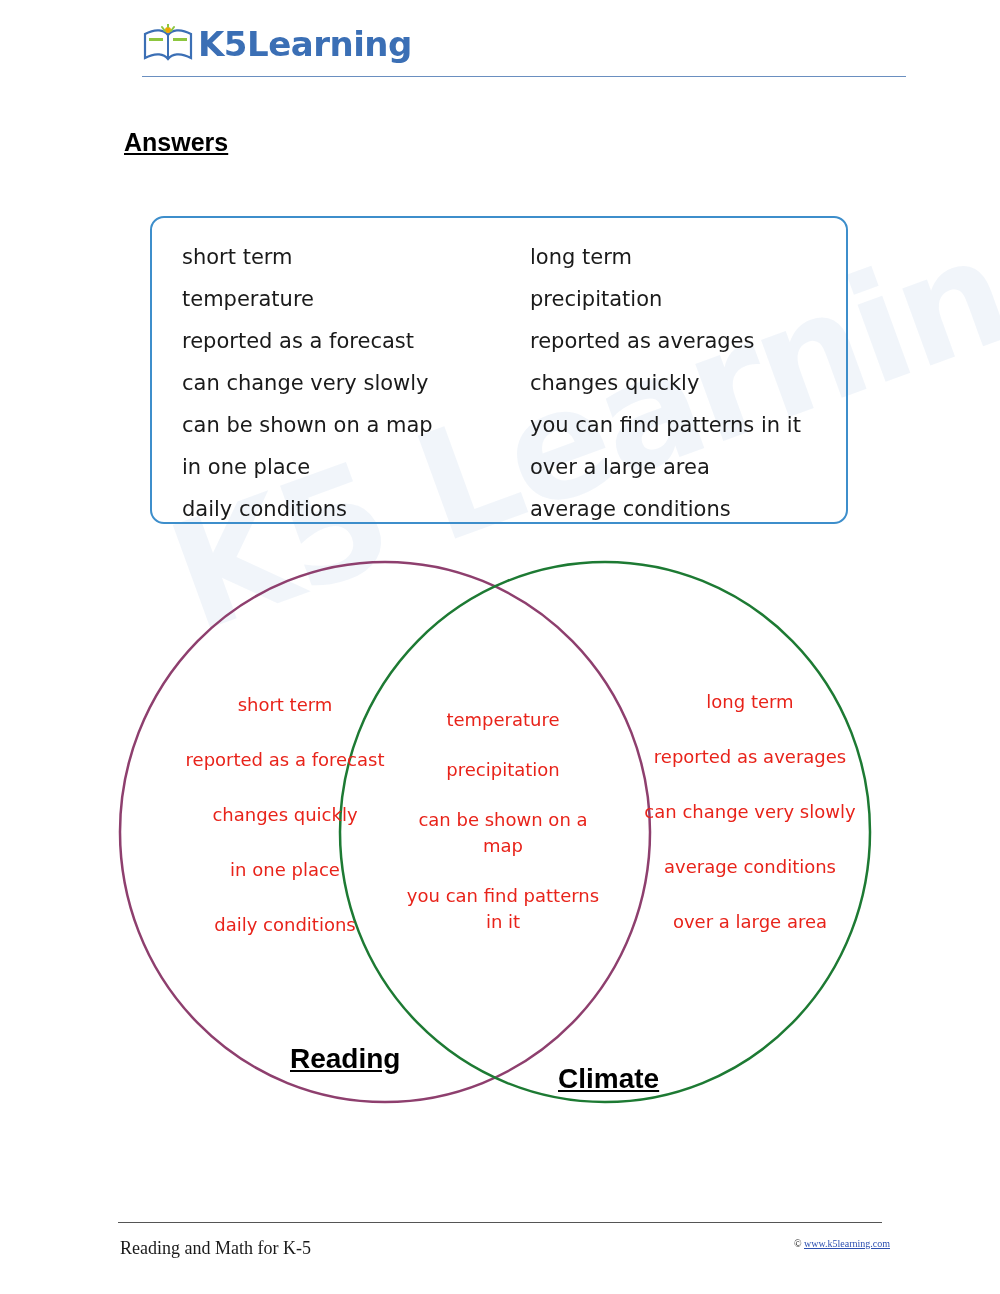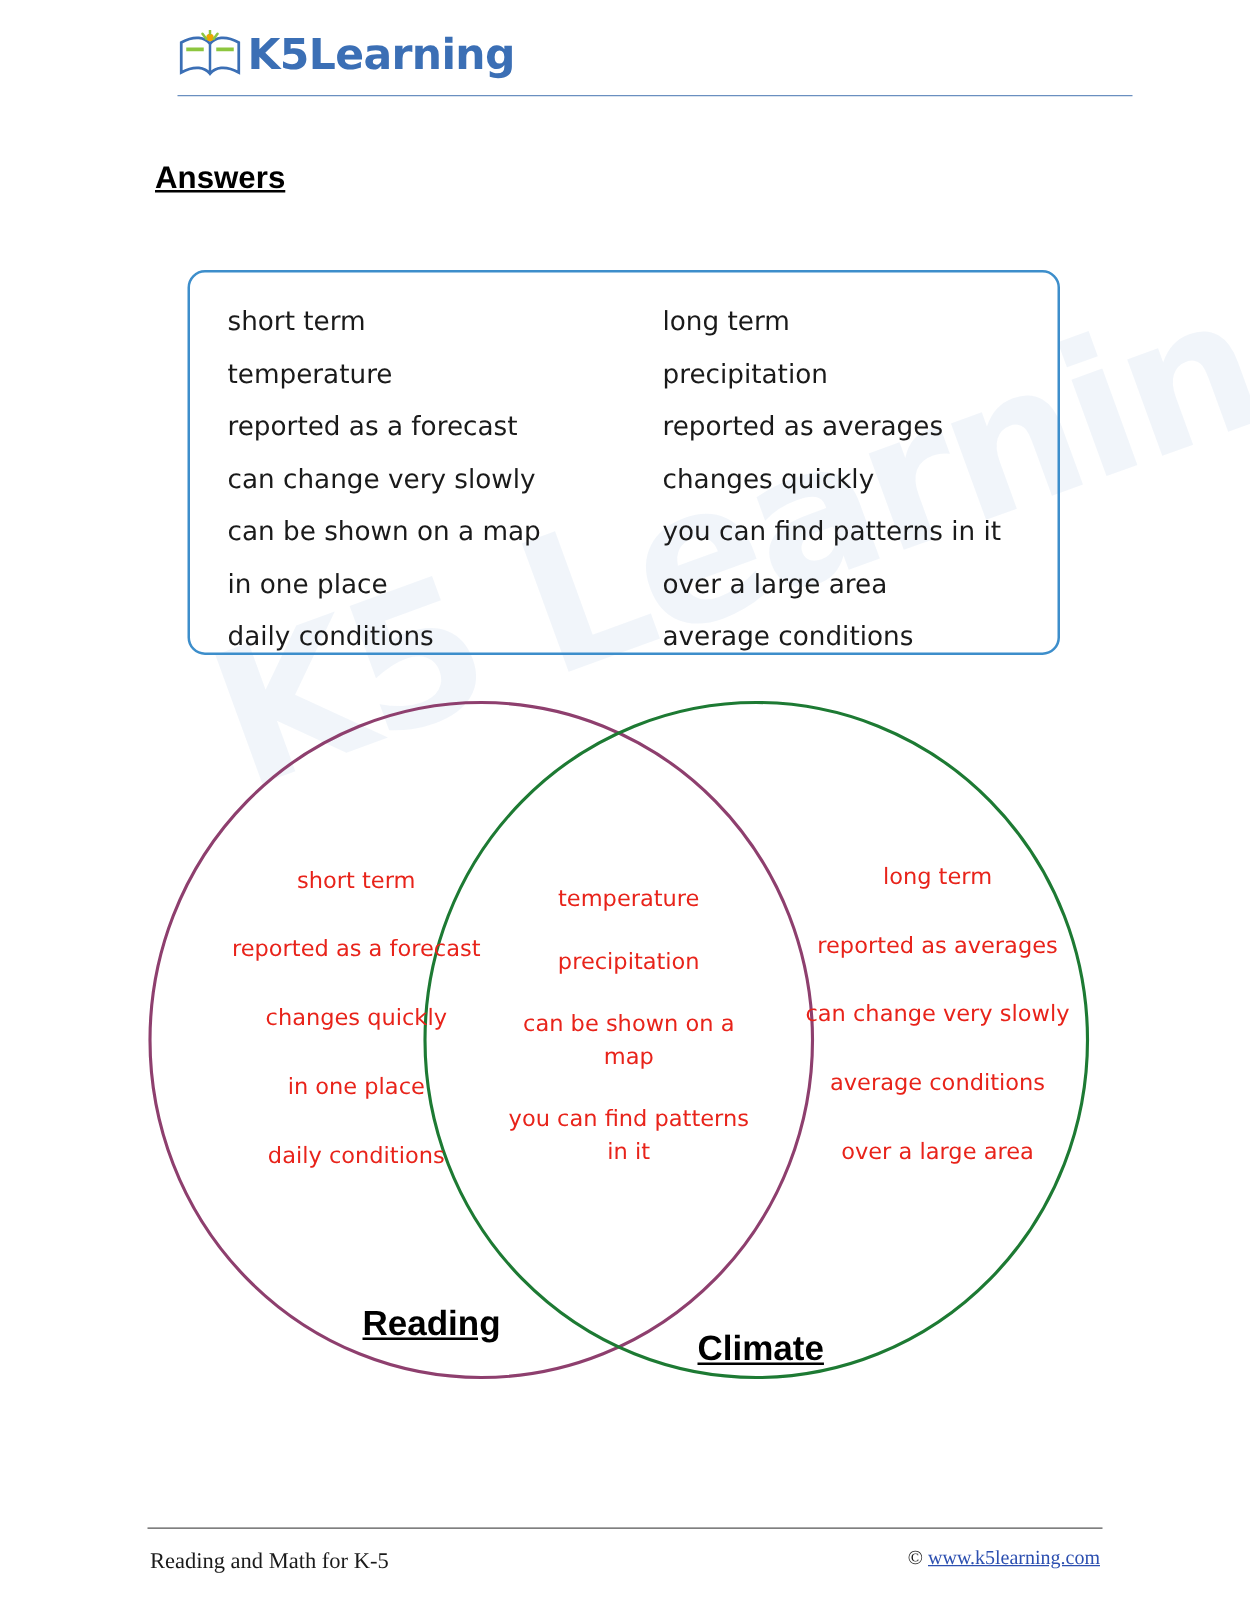--- a/index.html
+++ b/index.html
@@ -165,23 +165,23 @@
   .footer-left {
     position: absolute;
     left: 120px;
     top: 1238px;
     font-size: 18px;
     color: #1a1a1a;
     font-family: "Liberation Serif", serif;
   }
   .footer-right {
     position: absolute;
-    right: 120px;
+    right: 110px;
     top: 1238px;
-    font-size: 16px;
+    font-size: 10px;
     color: #1a1a1a;
     font-family: "Liberation Serif", serif;
   }
   .footer-right .link {
     color: #2c4fb0;
     text-decoration: underline;
   }
 
   
   .watermark {

